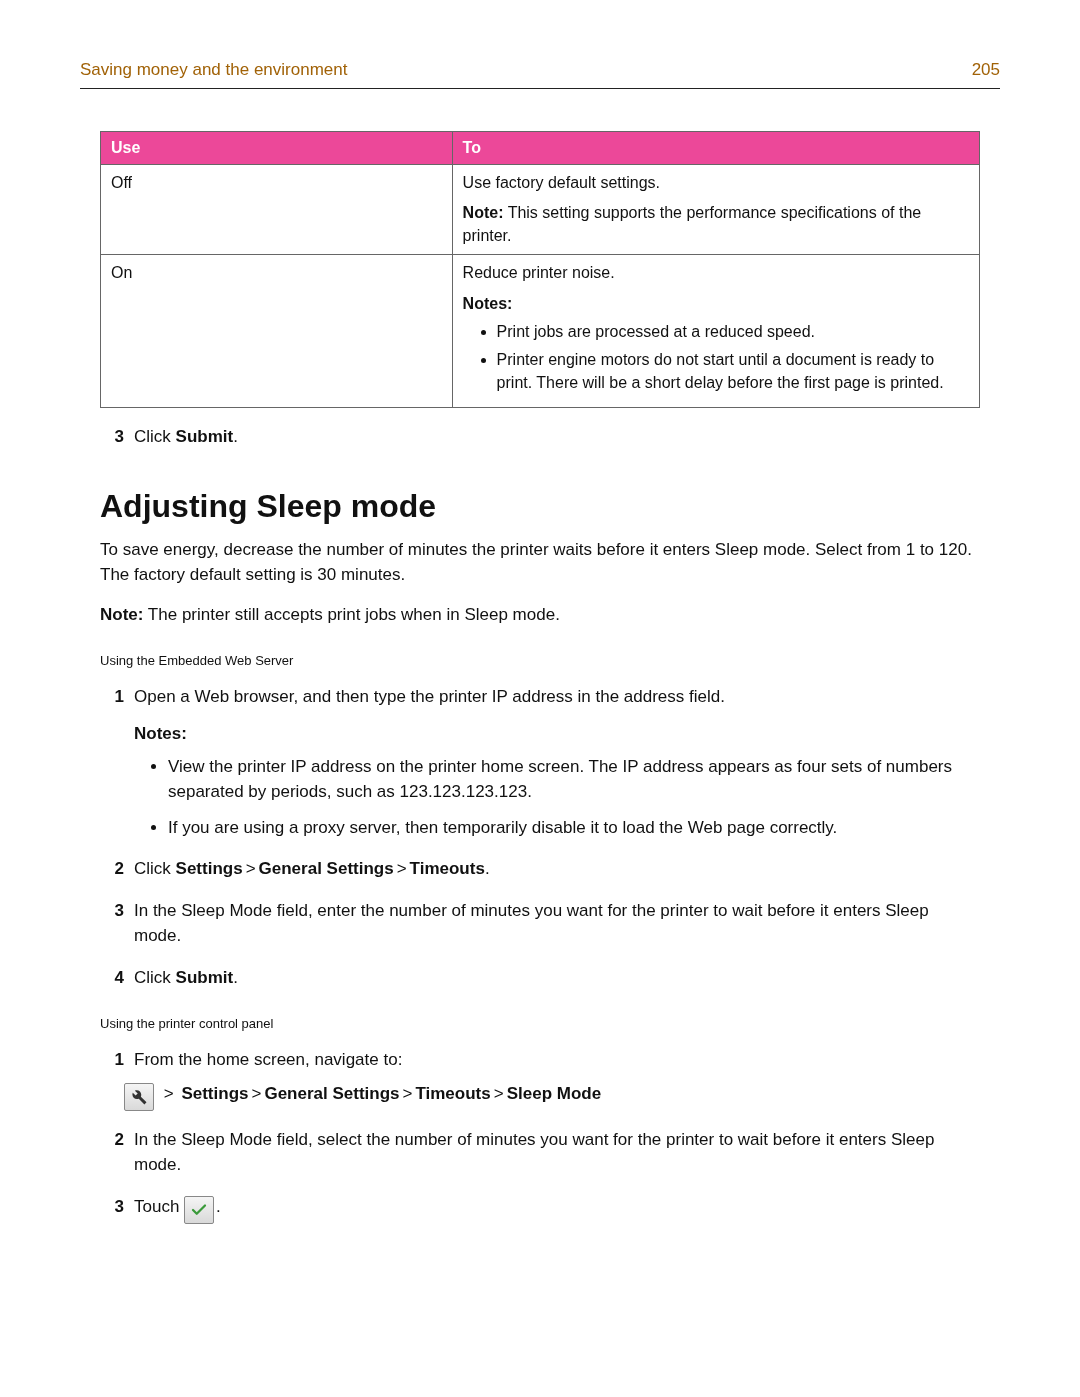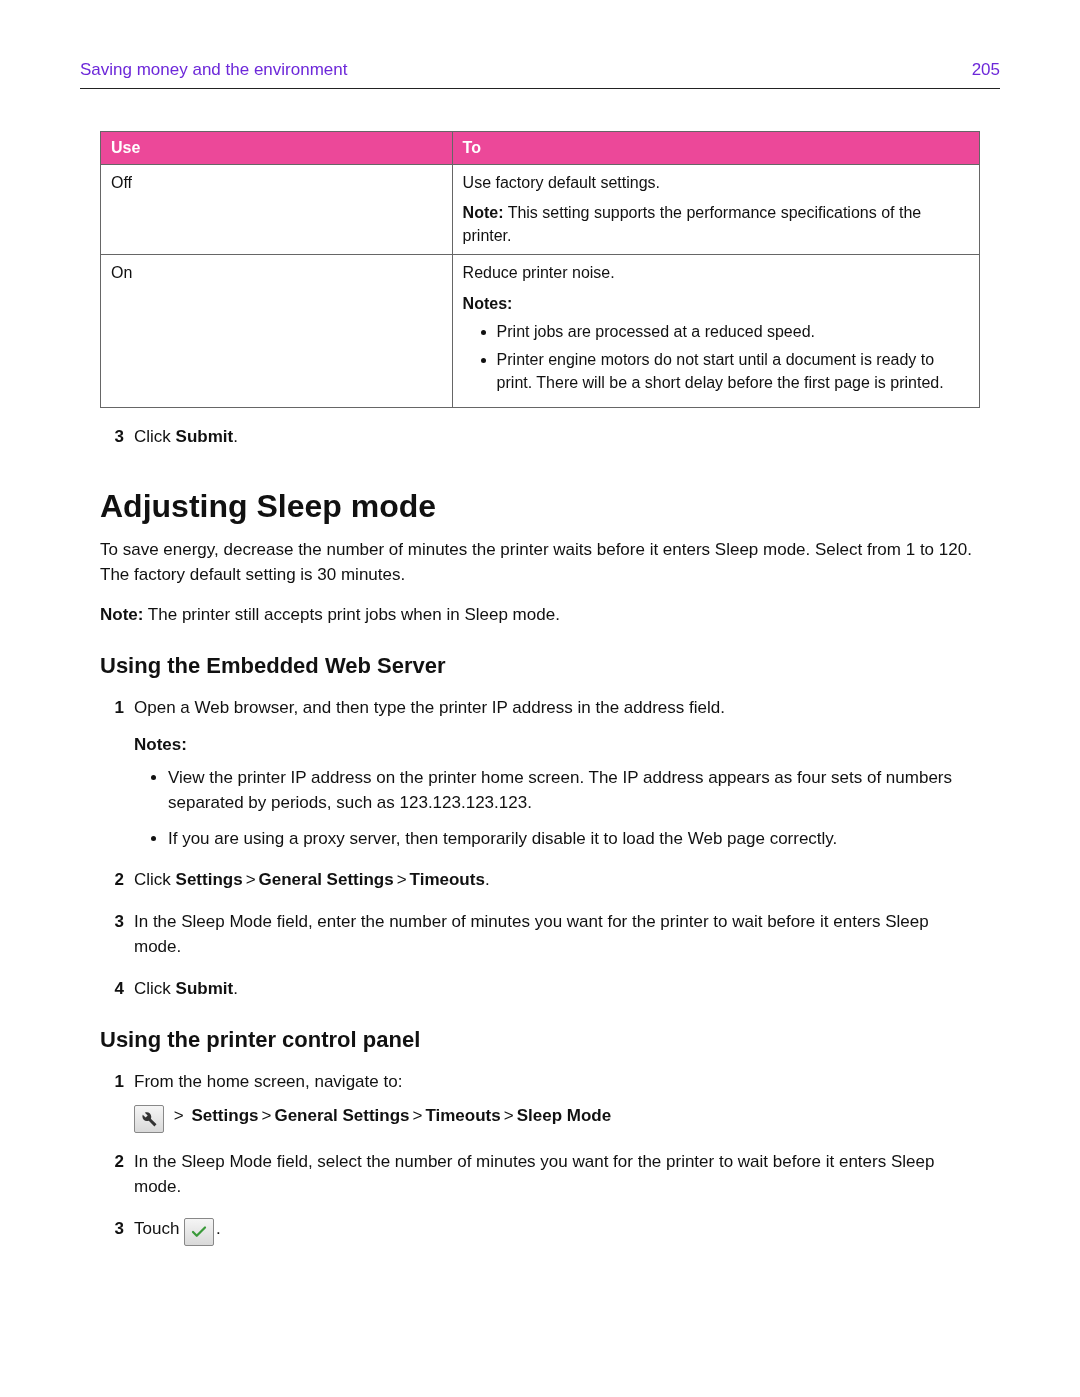--- a/index.html
+++ b/index.html
@@ -15,21 +15,21 @@
     height: 1397px;
     box-sizing: border-box;
     padding: 60px 80px 40px 80px;
     position: relative;
   }
   .running-head {
     display: flex;
     justify-content: space-between;
     align-items: baseline;
     font-size: 17px;
-    color: #6d28d9;
+    color: #a16207;
     padding-bottom: 8px;
     border-bottom: 1.5px solid #222;
     margin-bottom: 42px;
   }
   .content {
     padding-left: 20px;
     padding-right: 20px;
   }
   table.feature {
     width: 100%;
@@ -85,22 +85,22 @@
     font-size: 32px;
     font-weight: 700;
     margin: 38px 0 12px 0;
   }
   .para {
     line-height: 1.5;
     margin: 4px 0 14px 0;
   }
   .bold { font-weight: 700; }
   h3.subsection {
-    font-size: 22px;
-    font-weight: 700;
+    font-size: 13px;
+    font-weight: 400;
     margin: 26px 0 6px 0;
   }
   .sub-notes {
     margin-left: 34px;
     margin-top: 14px;
   }
   .sub-notes .notes-title {
     font-weight: 700;
     margin-bottom: 10px;
     display: block;
@@ -218,21 +218,21 @@
       </div>
     </div>
 
     <h3 class="subsection">Using the printer control panel</h3>
 
     <div class="ol-step">
       <div class="num">1</div>
       <div class="body">From the home screen, navigate to:</div>
     </div>
 
-    <div class="ol-step" style="margin-top:8px; margin-left:34px;">
+    <div class="ol-step" style="margin-top:8px; margin-left:24px;">
       <div class="body navpath">
         <span class="inline-icon">
           <svg width="18" height="18" viewBox="0 0 24 24">
               <path fill="#333" d="M22 19l-7.5-7.5c.3-.8.5-1.6.5-2.5 0-3.3-2.7-6-6-6-.9 0-1.7.2-2.5.5l3.8 3.8-2.8 2.8L3.7 6.3C3.4 7.1 3.2 7.9 3.2 8.8c0 3.3 2.7 6 6 6 .9 0 1.7-.2 2.5-.5L19.2 22 22 19z"></path>
             </svg>
         </span>
         <span class="sep">&gt;</span>
         <span class="bold">Settings</span><span class="sep">&gt;</span><span class="bold">General Settings</span><span class="sep">&gt;</span><span class="bold">Timeouts</span><span class="sep">&gt;</span><span class="bold">Sleep Mode</span>
       </div>
     </div>

